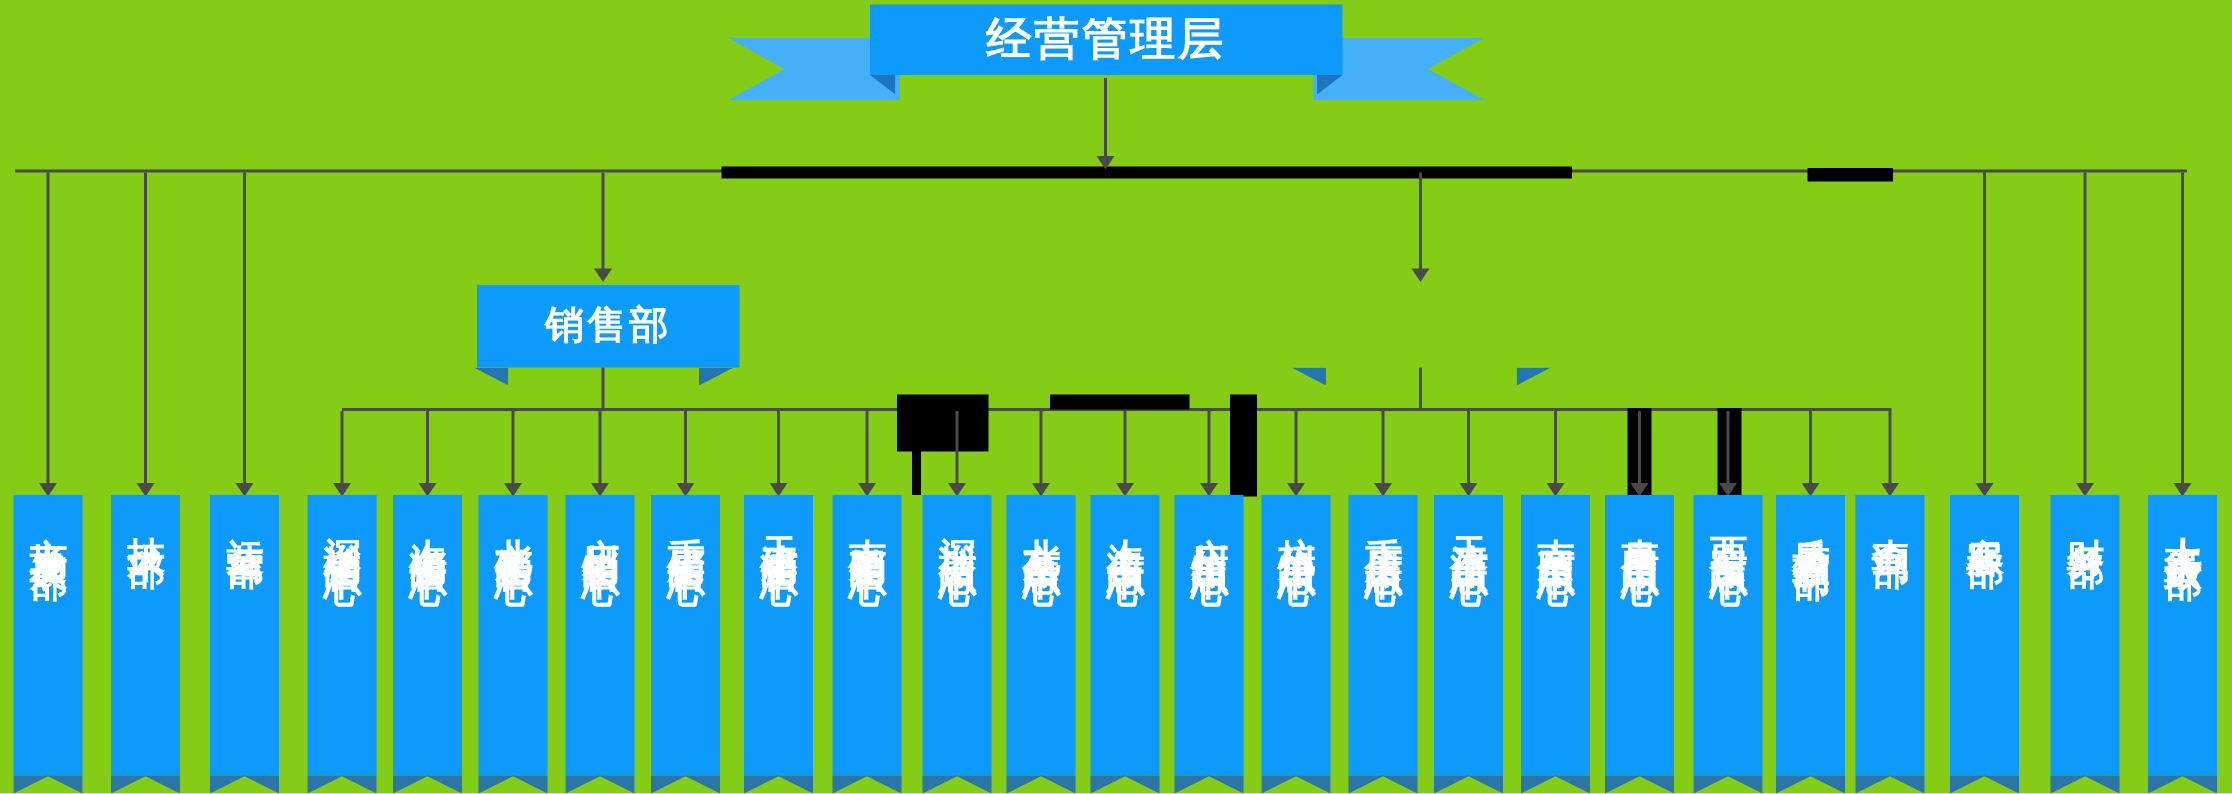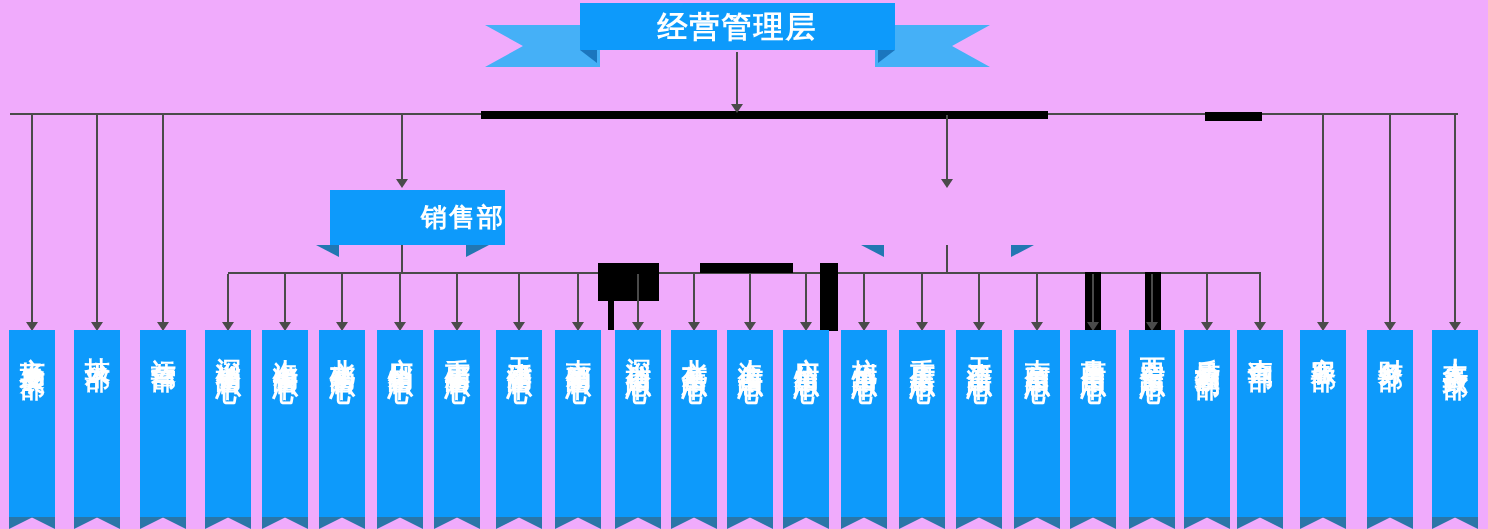--- a/index.html
+++ b/index.html
@@ -1,17 +1,17 @@
 <!DOCTYPE html>
 <html><head>
 <meta charset="utf-8">
 <style>
   html,body{margin:0;padding:0;background:#ffffff;}
   #stage{
-    position:relative;width:1488px;height:529px;overflow:hidden;background:#f0abfc;
+    position:relative;width:1488px;height:529px;overflow:hidden;background:#84cc16;
     font-family:"DejaVu Sans","Liberation Sans",sans-serif;
   }
   
   .hline,.vline{position:absolute;background:#4a4a4a;}
   .hline{height:2px;}
   .vline{width:2px;}
   .arr{position:absolute;width:0;height:0;
        border-left:6px solid transparent;border-right:6px solid transparent;
        border-top:9px solid #4a4a4a;}
   
@@ -60,21 +60,21 @@
   <div class="wing wing-left"></div>
   <div class="wing wing-right"></div>
   <div class="fold fold-l root-fold" style="left:580px;top:50px;width:17px;height:13px;"></div>
   <div class="fold fold-r root-fold" style="left:878px;top:50px;width:17px;height:13px;"></div>
   <div class="rib-main root-main">经营管理层</div>
   <div class="vline" style="left:736px;top:52px;height:52px;"></div>
   <div class="arr" style="left:731px;top:104px;"></div>
 
   <div class="fold fold-l" style="left:316px;top:245px;width:23px;height:12px;"></div>
   <div class="fold fold-r" style="left:466px;top:245px;width:23px;height:12px;"></div>
-  <div class="rib-main dept-main" style="left:330px;text-align:right;">销售部</div>
+  <div class="rib-main dept-main" style="left:318px;">销售部</div>
 
   <div class="fold fold-l" style="left:861px;top:245px;width:23px;height:12px;"></div>
   <div class="fold fold-r" style="left:1011px;top:245px;width:23px;height:12px;"></div>
 
 <div class="vline" style="left:31px;top:115px;height:208px;"></div>
     <div class="arr" style="left:26px;top:322px;"></div>
     <div class="vline" style="left:96px;top:115px;height:208px;"></div>
     <div class="arr" style="left:91px;top:322px;"></div>
     <div class="vline" style="left:162px;top:115px;height:208px;"></div>
     <div class="arr" style="left:157px;top:322px;"></div>

